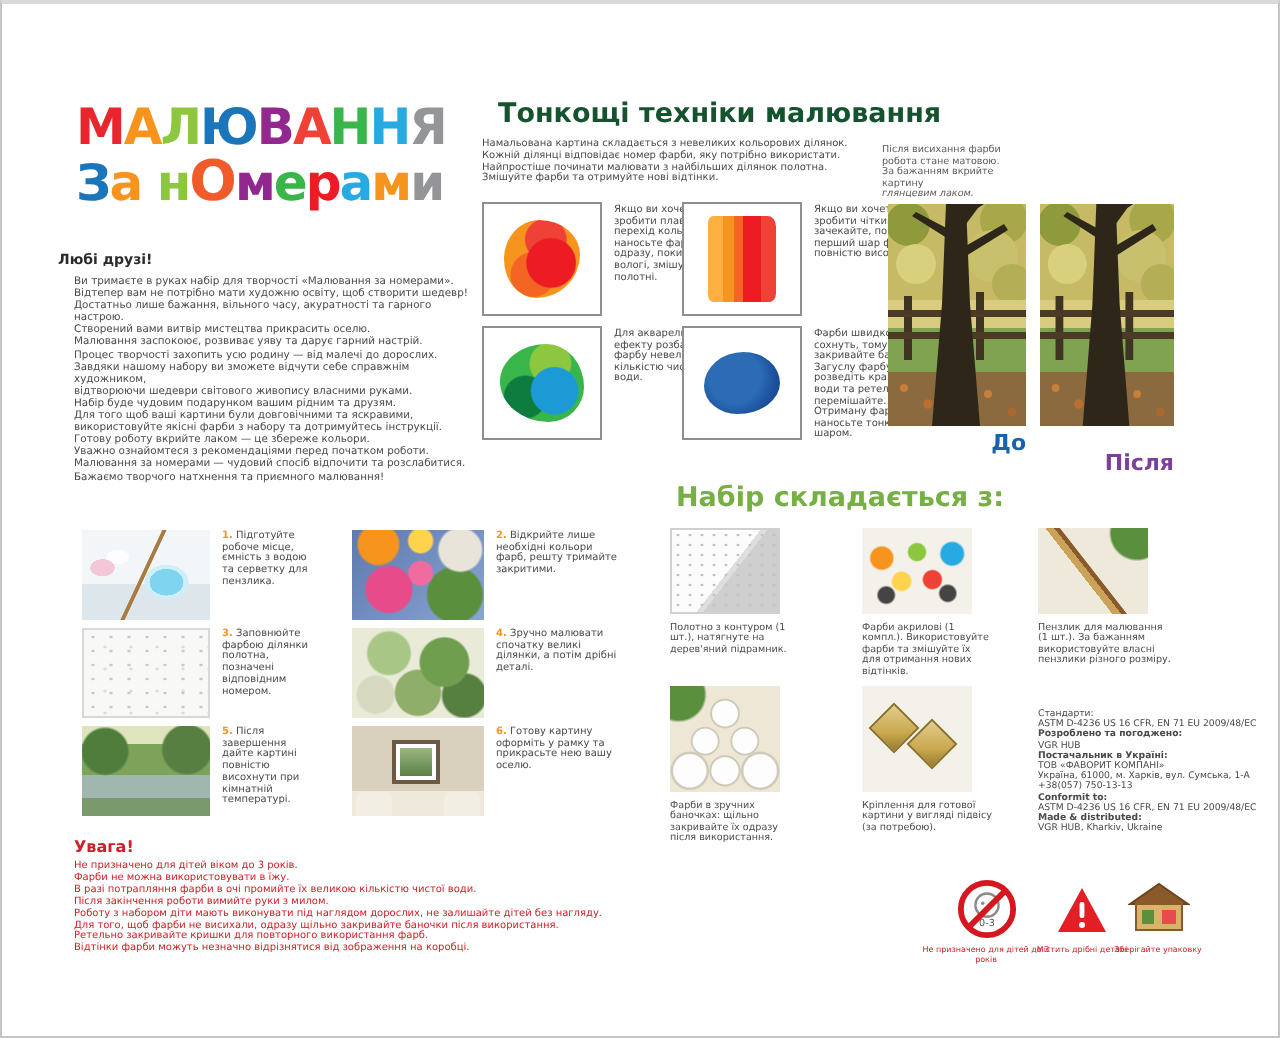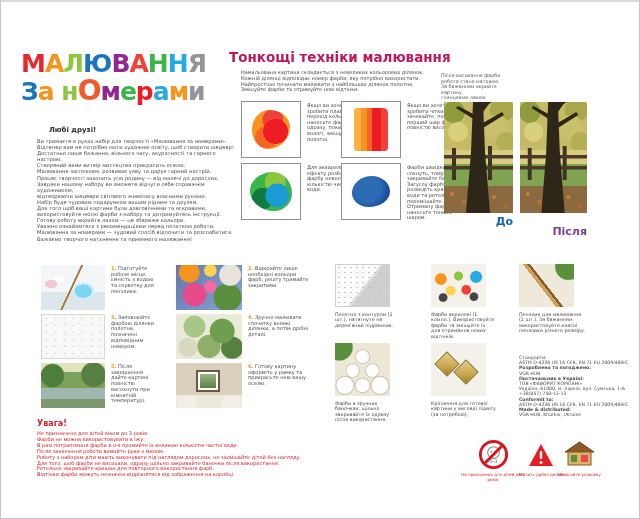--- a/index.html
+++ b/index.html
@@ -2,30 +2,30 @@
 <html><head>
 <meta charset="utf-8">
 <style>
   * { margin:0; padding:0; box-sizing:border-box; }
   html,body { background:#fff; }
   body { font-family:"DejaVu Sans", sans-serif; width:640px; height:519px; position:relative; }
   .page { position:absolute; left:0; top:0; width:640px; height:519px; background:#fff;
           border:1px solid #c5c5c5; border-top:2px solid #d9d9d9; overflow:hidden; }
 
   
-  .title { position:absolute; left:20px; top:50px; width:200px; line-height:0.98; }
+  .title { position:absolute; left:37px; top:50px; width:200px; line-height:0.98; }
   .title-line { display:block; font-weight:bold; font-size:25px; letter-spacing:-1px; white-space:nowrap; }
   .title .letter { display:inline; }
 
   
-  .intro-head { position:absolute; left:48px; top:124px; font-size:7px; font-weight:bold; color:#2b2b2b; }
+  .intro-head { position:absolute; left:28px; top:124px; font-size:7px; font-weight:bold; color:#2b2b2b; }
   .intro-lines { position:absolute; left:36px; top:136px; width:202px; font-size:5.2px; line-height:6.1px; color:#4a4a4a; }
 
   
-  .tech-head { position:absolute; left:228px; top:47px; font-size:13.5px; font-weight:bold; color:#be185d; }
+  .tech-head { position:absolute; left:248px; top:47px; font-size:13.5px; font-weight:bold; color:#14532d; }
   .tech-intro { position:absolute; left:240px; top:68px; width:198px; font-size:5px; line-height:5.8px; color:#4a4a4a; }
   .swatch { position:absolute; width:60px; height:57px; border:1px solid #8f8f8f; background:#fff; overflow:hidden; }
   .swatch .blob { position:absolute; }
   .sw1 { left:240px; top:99px; } .sw2 { left:340px; top:99px; }
   .sw3 { left:240px; top:161px; } .sw4 { left:340px; top:161px; }
   .sw-cap { position:absolute; width:57px; font-size:5px; line-height:5.6px; color:#4a4a4a; }
   .cap1 { left:306px; top:101px; } .cap2 { left:406px; top:101px; }
   .cap3 { left:306px; top:163px; } .cap4 { left:406px; top:163px; }
   .blob1 { inset:8px 10px; border-radius:46% 54% 58% 42% / 50% 44% 56% 50%;
     background: radial-gradient(circle at 62% 55%, #ed1c24 0 38%, transparent 40%),
@@ -285,20 +285,21 @@
         <div class="room-art-inner"></div>
       </div>
     <div class="room-sofa sofa-l"></div>
     <div class="room-sofa sofa-r"></div>
   </div>
   <div class="step-txt st6">
     <span class="step-num">6.</span>
     <span>Готову картину оформіть у рамку та прикрасьте нею вашу оселю.</span>
   </div>
 
+  <div class="kit-head">Набір складається з:</div>
   <div class="kit-img ki1 kit-canvas"></div>
   <div class="kit-cap kc1">Полотно з контуром (1 шт.), натягнуте на дерев'яний підрамник.</div>
   <div class="kit-img ki2 kit-paints"></div>
   <div class="kit-cap kc2">Фарби акрилові (1 компл.). Використовуйте фарби та змішуйте їх для отримання нових відтінків.</div>
   <div class="kit-img ki3 kit-brush"></div>
   <div class="kit-cap kc3">Пензлик для малювання (1 шт.). За бажанням використовуйте власні пензлики різного розміру.</div>
   <div class="kit-img ki4 kit-pots"></div>
   <div class="kit-cap kc4">Фарби в зручних баночках: щільно закривайте їх одразу після використання.</div>
   <div class="kit-img ki5 kit-hooks">
     <div class="hook hook1"></div>

